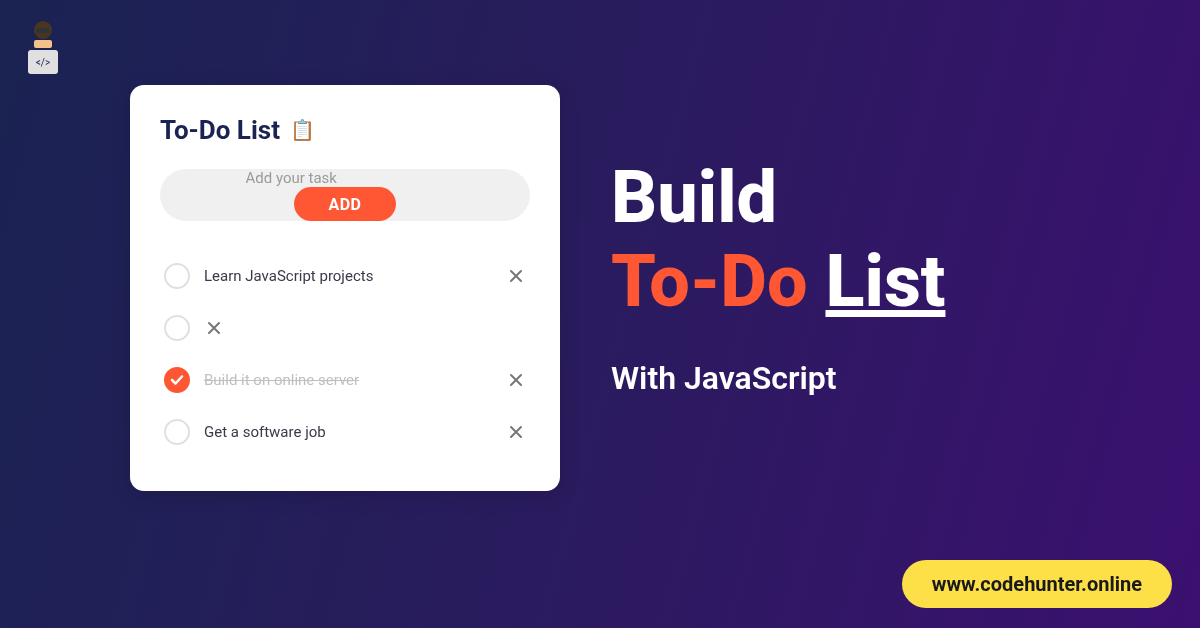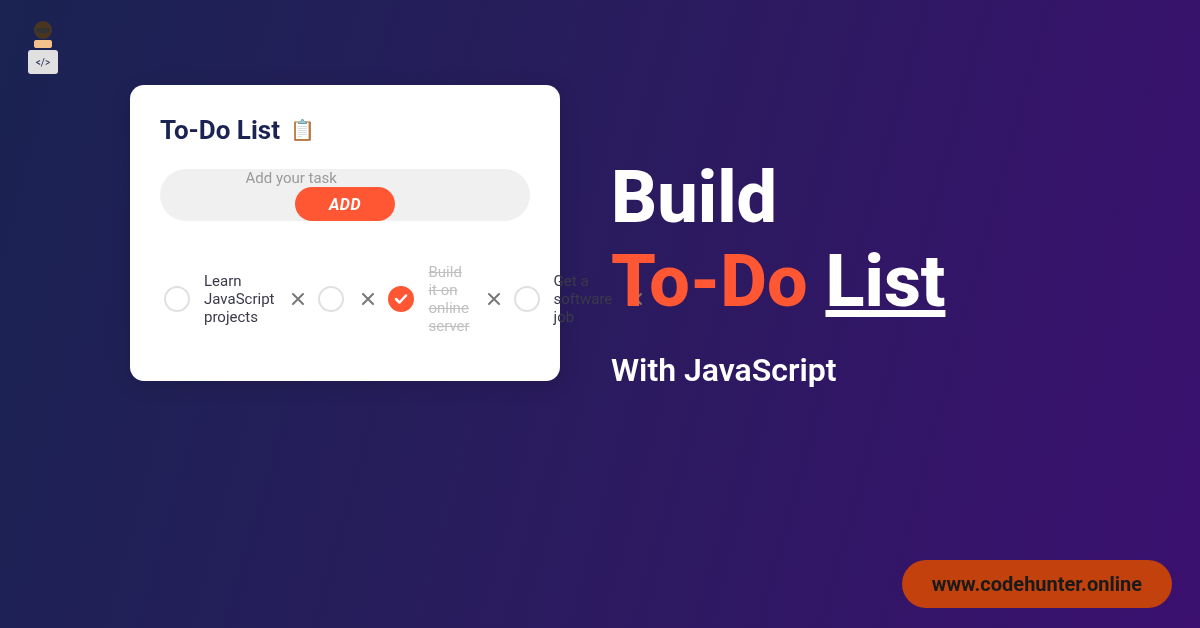--- a/index.html
+++ b/index.html
@@ -73,25 +73,24 @@
       background: #ff5733;
       color: #ffffff;
       border: none;
       border-radius: 30px;
       padding: 0 34px;
       height: 52px;
       font-size: 16px;
       font-weight: 700;
       cursor: pointer;
       letter-spacing: 0.5px;
-      font-style: italic;
     }
     .task-list {
       display: flex;
-      flex-direction: row;
+      flex-direction: column;
       gap: 2px;
     }
     .task-item {
       display: flex;
       align-items: center;
       gap: 14px;
       padding: 12px 4px;
     }
     .check-circle {
       width: 26px;
@@ -154,27 +153,27 @@
       color: #ff5733;
     }
     .hero-white {
       color: #ffffff;
       text-decoration: underline;
     }
     .hero-sub {
       font-size: 32px;
       font-weight: 600;
       color: #ffffff;
-      margin-top: 30px;
+      margin-top: 38px;
     }
     .site-pill {
       position: absolute;
       bottom: 20px;
       right: 28px;
-      background: #c2410c;
+      background: #fde047;
       border-radius: 30px;
       padding: 12px 30px;
       font-size: 20px;
       font-weight: 700;
       color: #1a1a1a;
     }
   </style>
 </head>
 <body>
 

